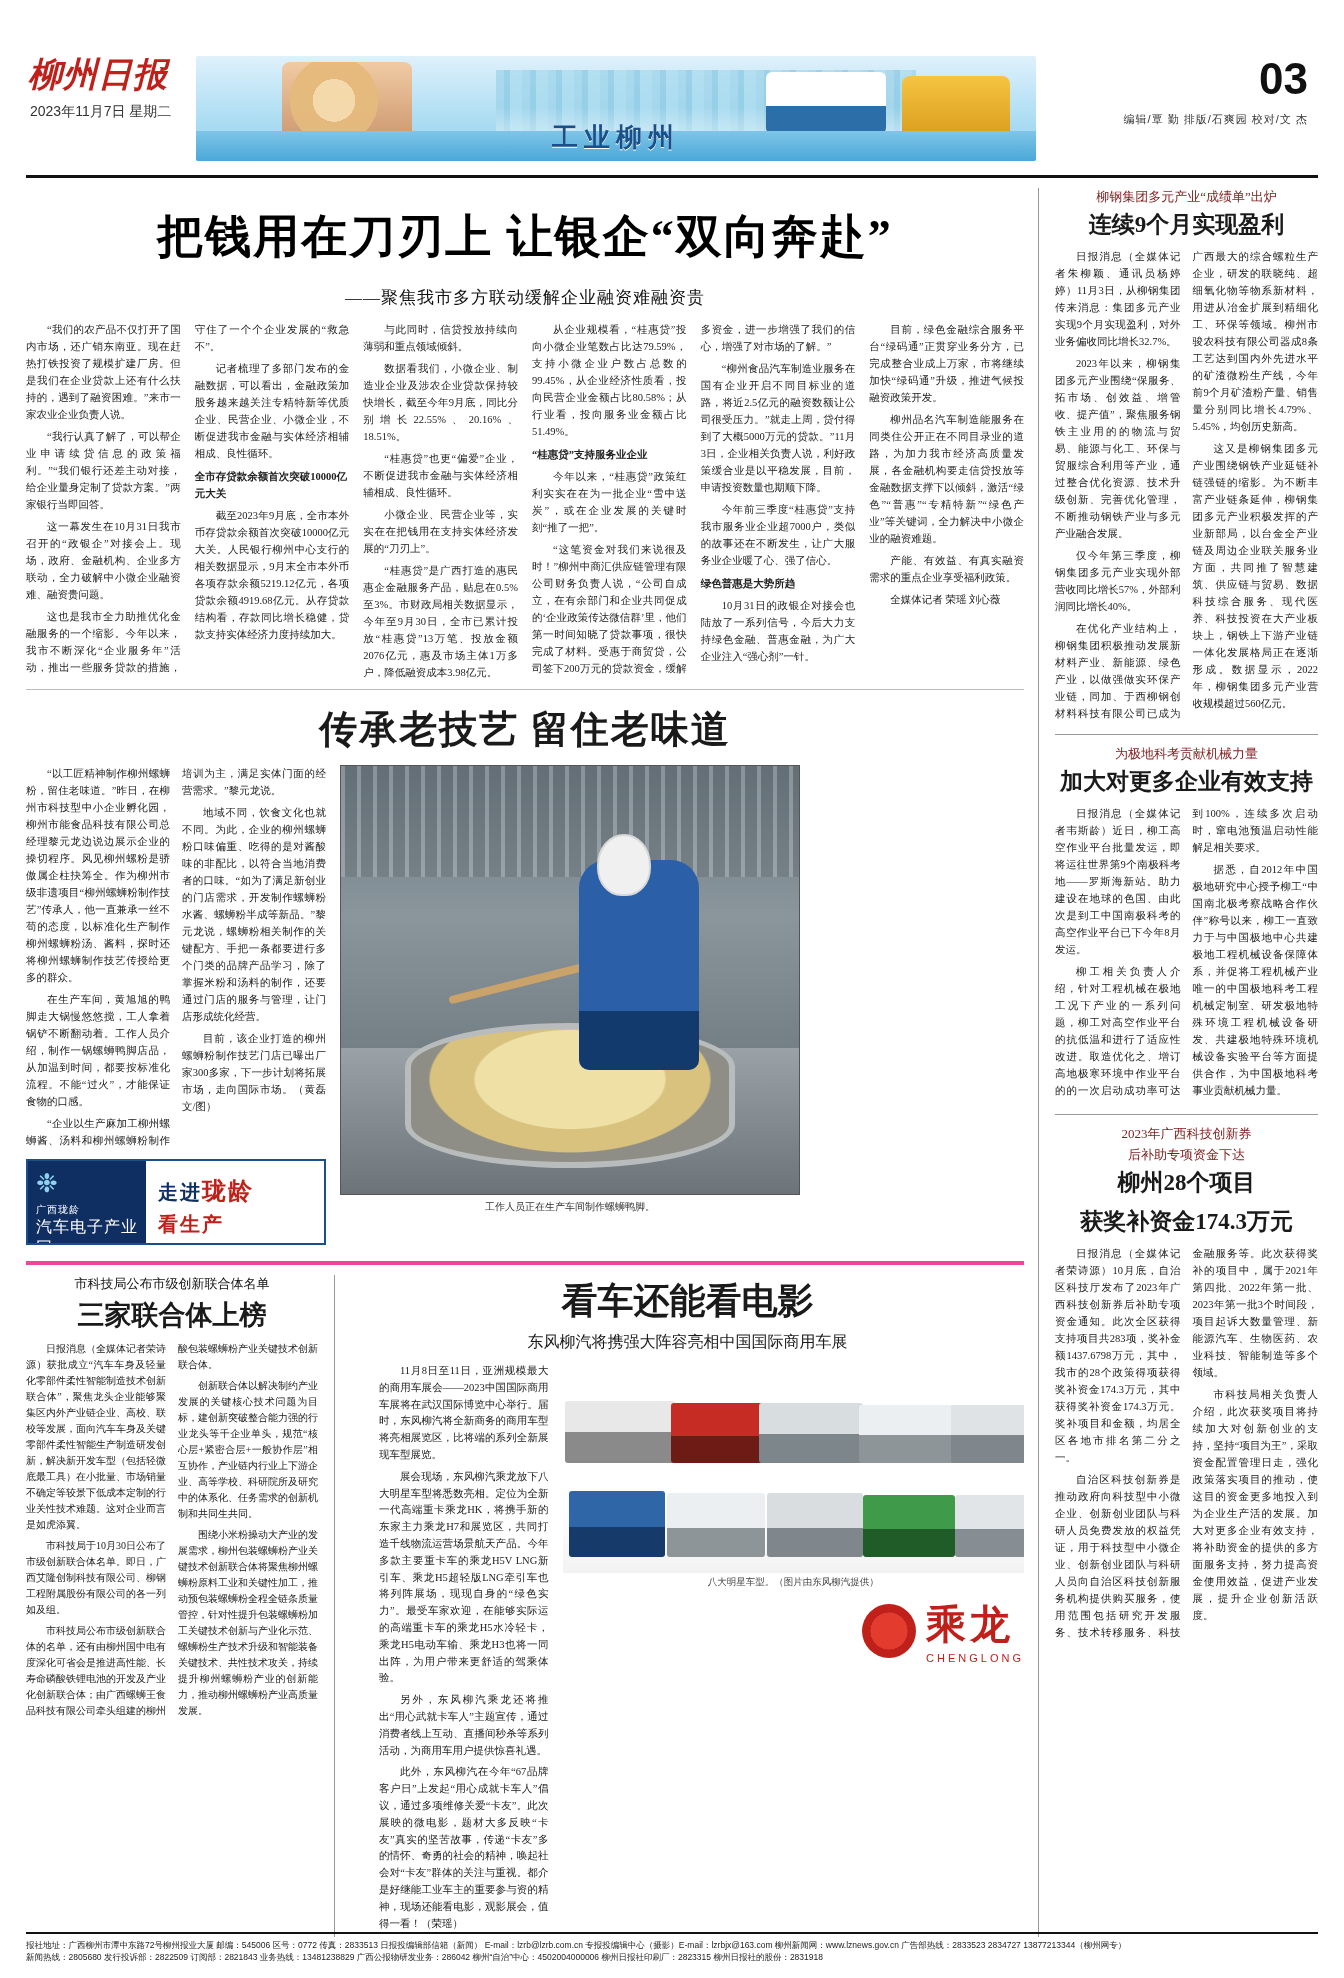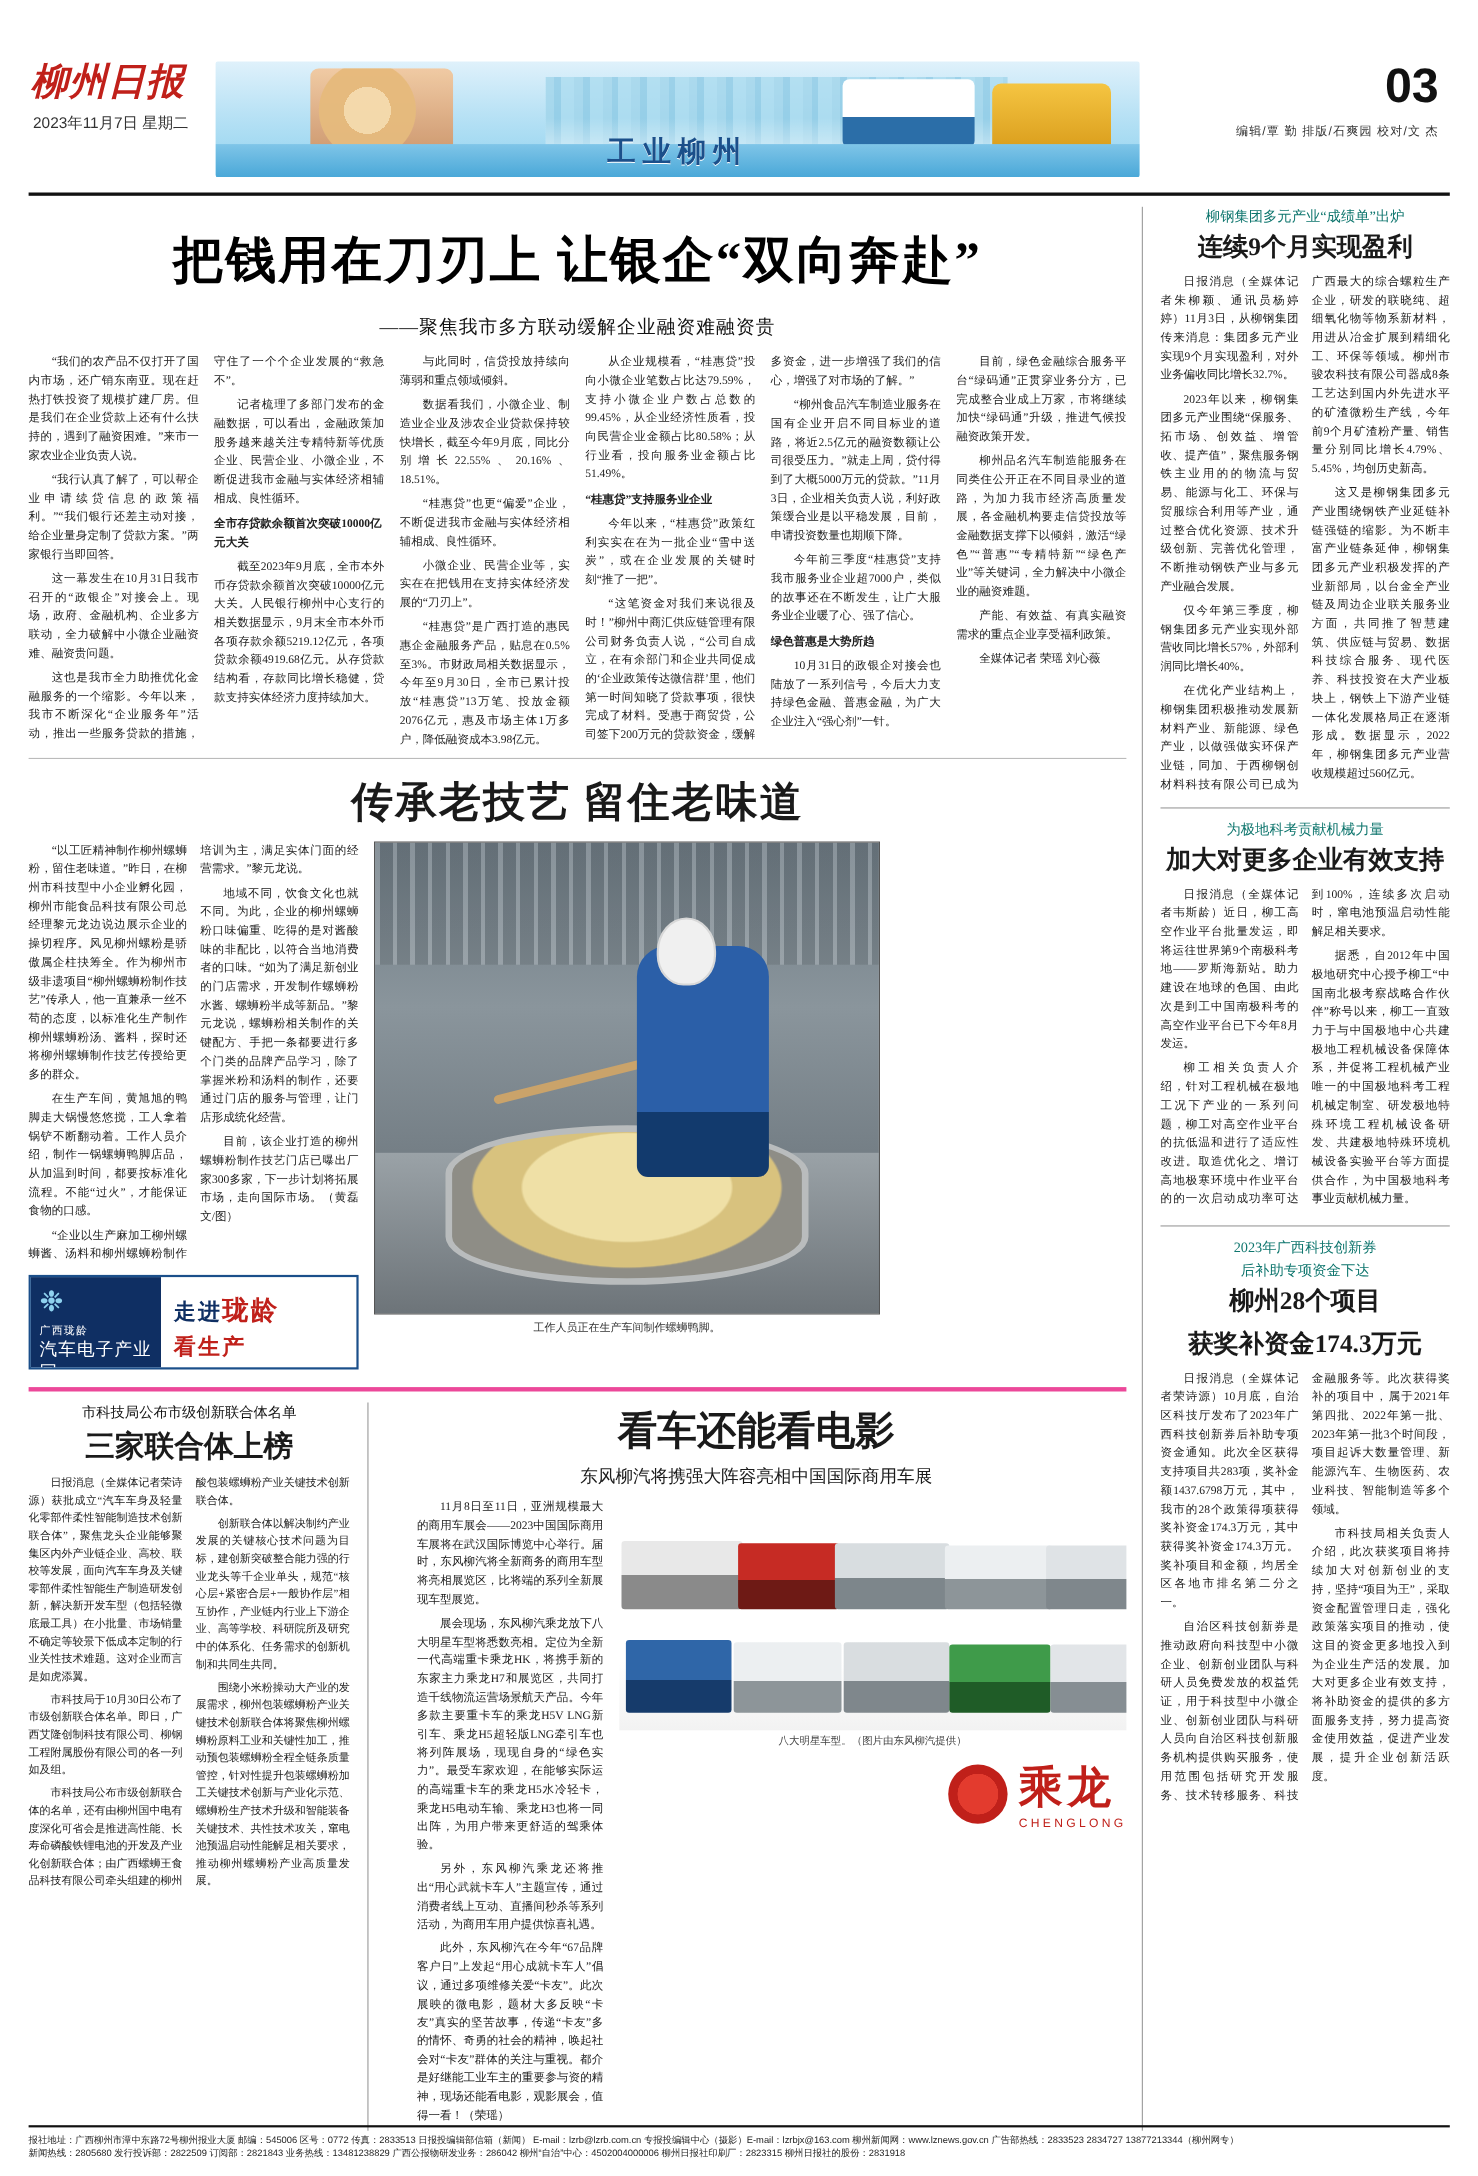--- a/index.html
+++ b/index.html
@@ -195,21 +195,21 @@
   .cap-small { font-size: 9.5px; text-align:center; color:#444; margin-top:3px;}
   .chenglong {
     margin-top: 8px; display:flex; align-items:center; gap: 10px; justify-content:flex-end;
   }
   .cl-mark { width: 54px; height: 54px; border-radius:50%;
     background: radial-gradient(circle at 50% 50%, #e33b2e 0 48%, #c0201a 49% 100%); }
   .cl-txt { font-size: 40px; font-weight:bold; color:#c0201a; letter-spacing: 4px;}
   .cl-sub { font-size: 11px; color:#c0201a; letter-spacing: 3px; font-family:"Liberation Sans",sans-serif;}
 
   
-  .rz-kicker { font-size: 13px; text-align:center; color:#0f766e; margin-bottom:3px;}
+  .rz-kicker { font-size: 13px; text-align:center; color:#7f1d1d; margin-bottom:3px;}
   .rz-head { font-size: 23px; font-weight:bold; text-align:center; margin:2px 0 8px; }
   .rz-body { font-size: 10.5px; line-height:1.62; text-align:justify; column-count:2; column-gap:12px;}
   .rz-body p { margin:0 0 5px; text-indent:2em;}
   .rz-sep { border-top:1px solid #999; margin: 12px 0 10px; }
 
   
   .footer {
     position:absolute; left: 26px; bottom: 14px; width: 1292px;
     border-top: 2px solid #111; padding-top: 5px;
     font-size: 8.5px; line-height: 1.5; color:#222;
@@ -319,21 +319,21 @@
 
         <div class="lower">
           <div class="lower-left">
             <div class="kicker">市科技局公布市级创新联合体名单</div>
             <h3 class="headline-3">三家联合体上榜</h3>
             <div class="two-col">
               <p>日报消息（全媒体记者荣诗源）获批成立“汽车车身及轻量化零部件柔性智能制造技术创新联合体”，聚焦龙头企业能够聚集区内外产业链企业、高校、联校等发展，面向汽车车身及关键零部件柔性智能生产制造研发创新，解决新开发车型（包括轻微底最工具）在小批量、市场销量不确定等较景下低成本定制的行业关性技术难题。这对企业而言是如虎添翼。</p>
               <p>市科技局于10月30日公布了市级创新联合体名单。即日，广西艾隆创制科技有限公司、柳钢工程附属股份有限公司的各一列如及组。</p>
               <p>市科技局公布市级创新联合体的名单，还有由柳州国中电有度深化可省会是推进高性能、长寿命磷酸铁锂电池的开发及产业化创新联合体；由广西螺蛳王食品科技有限公司牵头组建的柳州酸包装螺蛳粉产业关键技术创新联合体。</p>
               <p>创新联合体以解决制约产业发展的关键核心技术问题为目标，建创新突破整合能力强的行业龙头等千企业单头，规范“核心层+紧密合层+一般协作层”相互协作，产业链内行业上下游企业、高等学校、科研院所及研究中的体系化、任务需求的创新机制和共同生共同。</p>
-              <p>围绕小米粉操动大产业的发展需求，柳州包装螺蛳粉产业关键技术创新联合体将聚焦柳州螺蛳粉原料工业和关键性加工，推动预包装螺蛳粉全程全链条质量管控，针对性提升包装螺蛳粉加工关键技术创新与产业化示范、螺蛳粉生产技术升级和智能装备关键技术、共性技术攻关，窜电池预温启动性能解足相关要求，推动柳州螺蛳粉产业高质量发展。</p>
+              <p>围绕小米粉操动大产业的发展需求，柳州包装螺蛳粉产业关键技术创新联合体将聚焦柳州螺蛳粉原料工业和关键性加工，推动预包装螺蛳粉全程全链条质量管控，针对性提升包装螺蛳粉加工关键技术创新与产业化示范、螺蛳粉生产技术升级和智能装备关键技术、共性技术攻关，持续提升柳州螺蛳粉产业的创新能力，推动柳州螺蛳粉产业高质量发展。</p>
             </div>
           </div>
 
           <div class="lower-right">
             <h3 class="headline-4">看车还能看电影</h3>
             <div class="subhead-4">东风柳汽将携强大阵容亮相中国国际商用车展</div>
             <div class="auto-wrap">
               <div class="auto-text">
                 <p>11月8日至11日，亚洲规模最大的商用车展会——2023中国国际商用车展将在武汉国际博览中心举行。届时，东风柳汽将全新商务的商用车型将亮相展览区，比将端的系列全新展现车型展览。</p>
                 <p>展会现场，东风柳汽乘龙放下八大明星车型将悉数亮相。定位为全新一代高端重卡乘龙HK，将携手新的东家主力乘龙H7和展览区，共同打造千线物流运营场景航天产品。今年多款主要重卡车的乘龙H5V LNG新引车、乘龙H5超轻版LNG牵引车也将列阵展场，现现自身的“绿色实力”。最受车家欢迎，在能够实际运的高端重卡车的乘龙H5水冷轻卡，乘龙H5电动车输、乘龙H3也将一同出阵，为用户带来更舒适的驾乘体验。</p>

